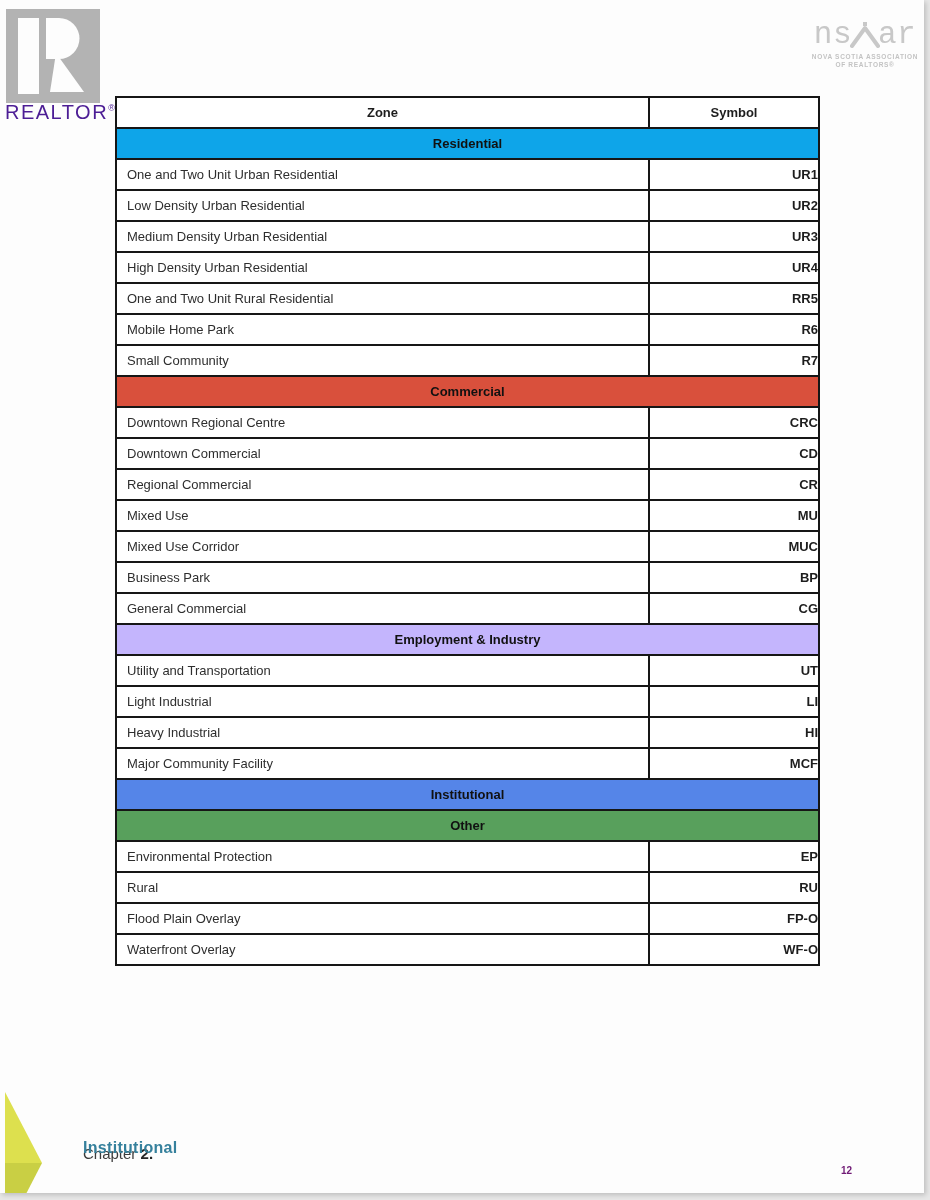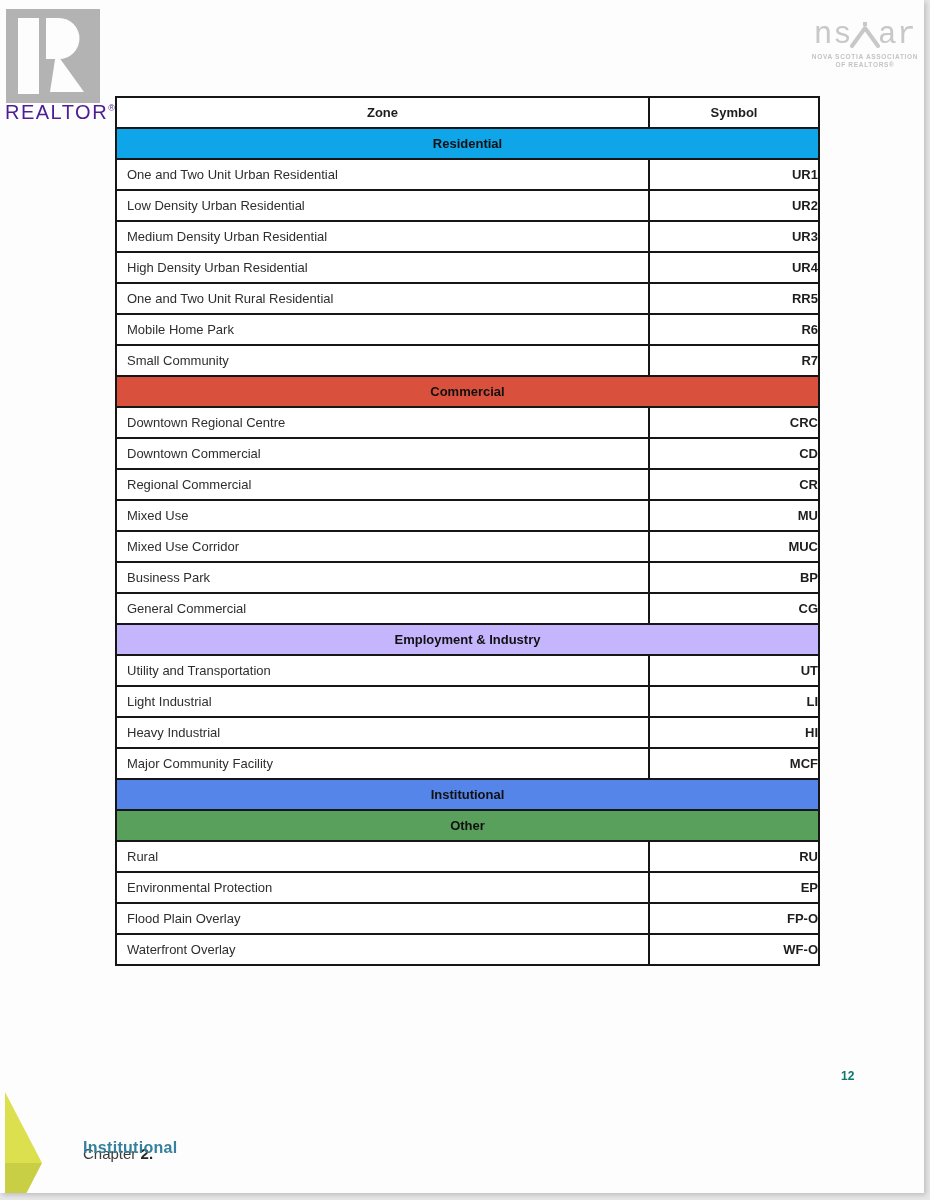--- a/index.html
+++ b/index.html
@@ -70,22 +70,22 @@
   .footer-chapter {
     position:absolute; left:83px; top:1117px;
     font-size:15px; color:#3c3c3c;margin-top:28px;
   }
   .footer-chapter .chapter-num { font-weight:bold; color:#262626; }
   .footer-chapter-title {
     position:absolute; left:83px; top:1139px;
     font-size:16px; font-weight:bold; color:#35809c; letter-spacing:0.3px;
   }
   .footer-page-num {
-    position:absolute; left:841px; top:1069px;
-    font-size:12px; font-weight:bold; color:#0f766e;
+    position:absolute; left:841px; top:1165px;
+    font-size:10px; font-weight:bold; color:#701a75;
   }
 </style>
 </head>
 <body>
 
 <div class="page">
 
   <div class="realtor-logo">
     <svg width="94" height="94" viewBox="0 0 94 94" xmlns="http://www.w3.org/2000/svg">
       <rect x="0" y="0" width="94" height="94" fill="#b3b3b3"></rect>
@@ -206,26 +206,26 @@
           <td class="zone-cell">Major Community Facility</td>
           <td class="symbol-cell">MCF</td>
         </tr>
         <tr>
           <td colspan="2" class="section-cell" style="background: rgb(85, 133, 232);">Institutional</td>
         </tr>
         <tr>
           <td colspan="2" class="section-cell" style="background: rgb(88, 160, 92);">Other</td>
         </tr>
         <tr>
+          <td class="zone-cell">Environmental Protection</td>
+          <td class="symbol-cell">EP</td>
+        </tr>
+        <tr>
           <td class="zone-cell">Rural</td>
           <td class="symbol-cell">RU</td>
-        </tr>
-        <tr>
-          <td class="zone-cell">Environmental Protection</td>
-          <td class="symbol-cell">EP</td>
         </tr>
         <tr>
           <td class="zone-cell">Flood Plain Overlay</td>
           <td class="symbol-cell">FP-O</td>
         </tr>
         <tr>
           <td class="zone-cell">Waterfront Overlay</td>
           <td class="symbol-cell">WF-O</td>
         </tr>
       </tbody>

